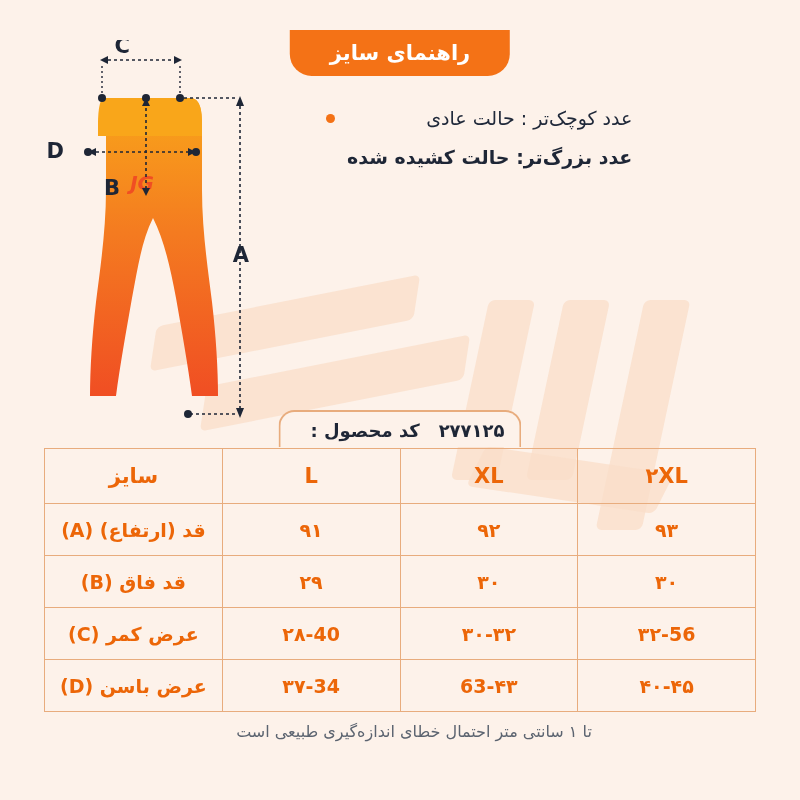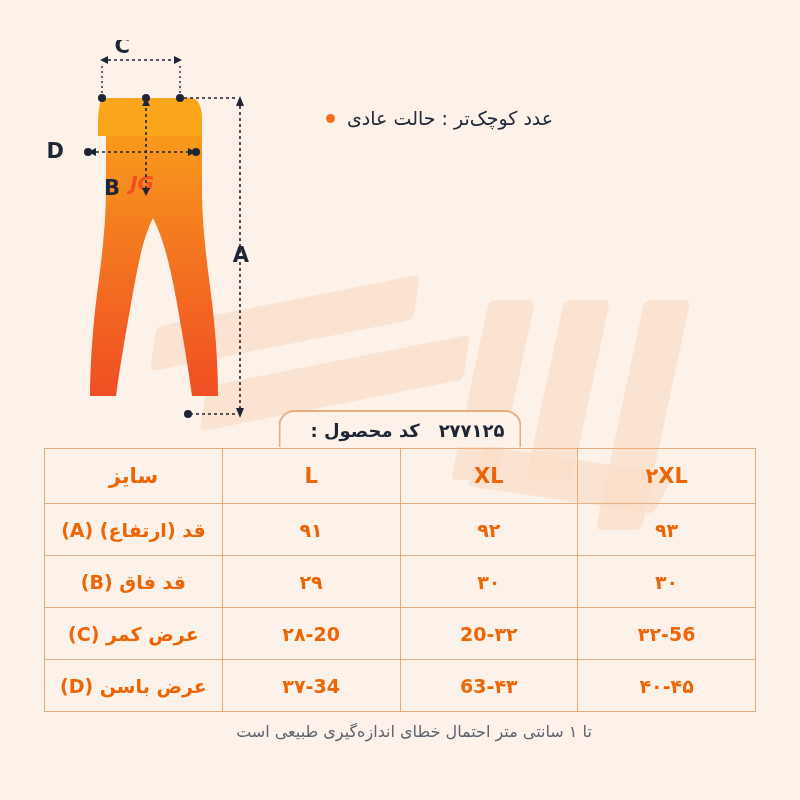--- a/index.html
+++ b/index.html
@@ -169,20 +169,21 @@
 
 <div class="page">
 
   <div class="watermark wm1"></div>
   <div class="watermark wm2"></div>
   <div class="watermark wm3"></div>
   <div class="watermark wm4"></div>
   <div class="watermark wm5"></div>
   <div class="watermark wm6"></div>
 
+  <div class="header-pill">راهنمای سایز</div>
 
   <div class="illus">
     <svg width="290" height="400" viewBox="0 0 290 400" xmlns="http://www.w3.org/2000/svg">
       <defs>
         <linearGradient id="legGrad" x1="0" y1="0" x2="0" y2="1">
           <stop offset="0%" stop-color="#f9a61a"></stop>
           <stop offset="45%" stop-color="#f47b20"></stop>
           <stop offset="100%" stop-color="#f04e23"></stop>
         </linearGradient>
       </defs>
@@ -238,20 +239,21 @@
       <text x="207" y="222" class="svg-label">A</text>
       <circle cx="146" cy="374" r="4" fill="#1e2636"></circle>
     </svg>
   </div>
 
   <div class="notes">
     <div class="note-row">
       <span class="bullet"></span>
       <div>
         <div class="note-text-2" style="font-weight:normal;">عدد کوچک‌تر : حالت عادی</div>
+        <div class="note-sub">عدد بزرگ‌تر: حالت کشیده شده</div>
       </div>
     </div>
   </div>
 
   <div class="code-pill">
     <span>۲۷۷۱۲۵</span>
     &nbsp;
     <span>کد محصول :</span>
   </div>
 
@@ -272,22 +274,22 @@
         <td class="row-label">قد (ارتفاع) (A)</td>
       </tr>
       <tr>
         <td class="orange">۳۰</td>
         <td class="orange">۳۰</td>
         <td class="orange">۲۹</td>
         <td class="row-label">قد فاق (B)</td>
       </tr>
       <tr>
         <td class="orange">۳۲-56</td>
-        <td class="orange">20-۳۲</td>
-        <td class="orange">۲۸-20</td>
+        <td class="orange">۳۰-۳۲</td>
+        <td class="orange">۲۸-40</td>
         <td class="row-label">عرض کمر (C)</td>
       </tr>
       <tr>
         <td class="orange">۴۰-۴۵</td>
         <td class="orange">63-۴۳</td>
         <td class="orange">۳۷-34</td>
         <td class="row-label">عرض باسن (D)</td>
       </tr>
     </tbody>
   </table>

